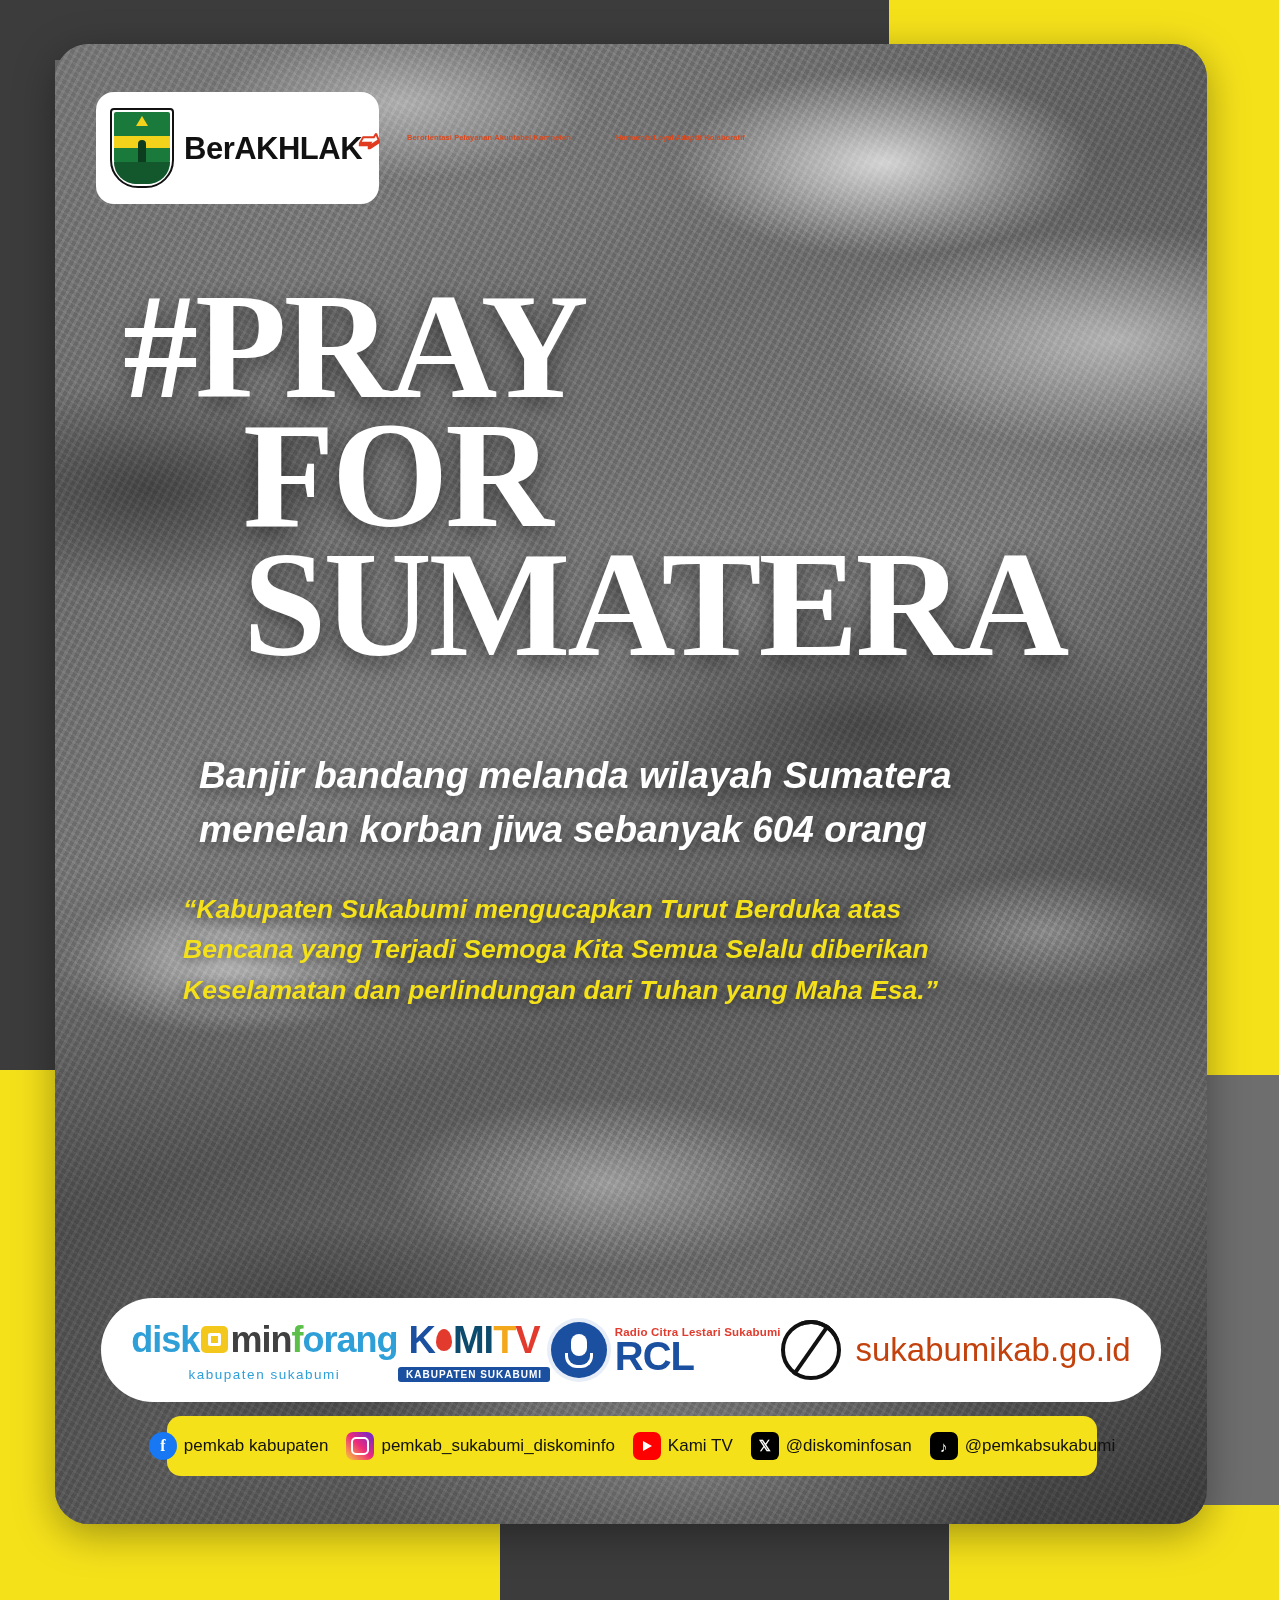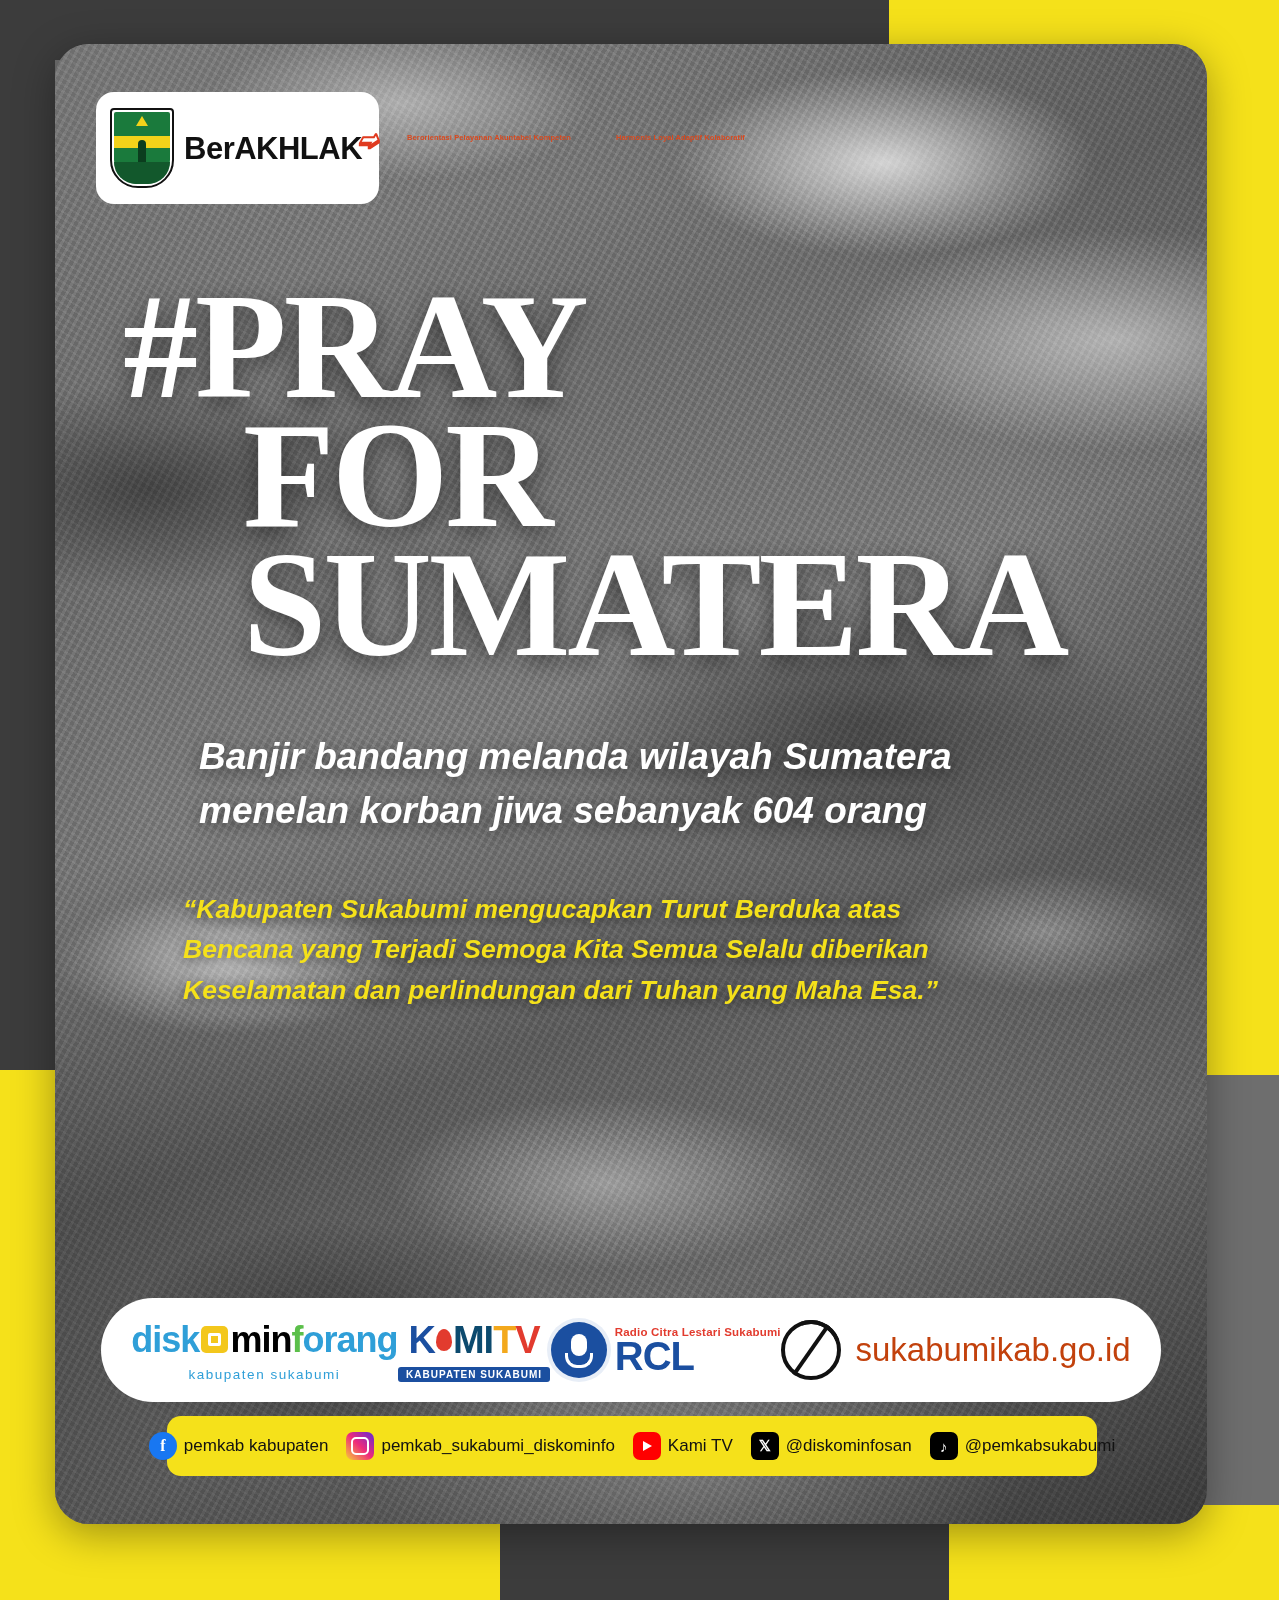--- a/index.html
+++ b/index.html
@@ -176,21 +176,21 @@
     white-space: nowrap;
   }
   .hl1 { font-size: 150px; padding-left: 50px; }
   .hl2 { font-size: 150px; padding-left: 170px; }
   .hl3 { font-size: 150px; padding-left: 170px; }
 
   
   .subtitle {
     position: absolute;
     left: 144px;
-    top: 686px;
+    top: 705px;
     width: 900px;
     color: #ffffff;
     font-size: 37px;
     font-style: italic;
     font-weight: 700;
     line-height: 1.45;
     text-shadow: 0 4px 16px rgba(0,0,0,0.45);
   }
 
   
@@ -223,21 +223,21 @@
     box-sizing: border-box;
   }
   .p-item { display: flex; align-items: center; gap: 8px; }
 
   .diskominfo { display:flex; flex-direction:column; align-items:center; }
   .dk-row { display:flex; align-items:center; font-size:36px; font-weight:700; letter-spacing:-1px; }
   .dk-dis { color:#2f9fd8; }
   .dk-k { color:#2f9fd8; }
   .dk-box { width:27px;height:27px;background:#f3c71c;border-radius:5px;margin:0 2px;position:relative;}
   .dk-box::after{content:"";position:absolute;inset:7px;border:3px solid #fff;border-radius:2px;}
-  .dk-min { color:#000000; }
+  .dk-min { color:#404040; }
   .dk-f { color:#5bbf4a; }
   .dk-osan { color:#2f9fd8; }
   .dk-sub { font-size:13.5px; color:#2f9fd8; letter-spacing:1.5px; margin-top:-2px;}
 
   .kamitv { display:flex; flex-direction:column; align-items:center; }
   .kt-row { display:flex; align-items:center; font-size:38px; font-weight:700; letter-spacing:-1px;}
   .kt-k { color:#1b4fa0;}
   .kt-pin { width:16px;height:22px;background:#e23b2e;border-radius:50% 50% 50% 50%/60% 60% 40% 40%; margin:0 1px;}
   .kt-mi { color:#0c4a6e;}
   .kt-t { color:#f3a81c;}

